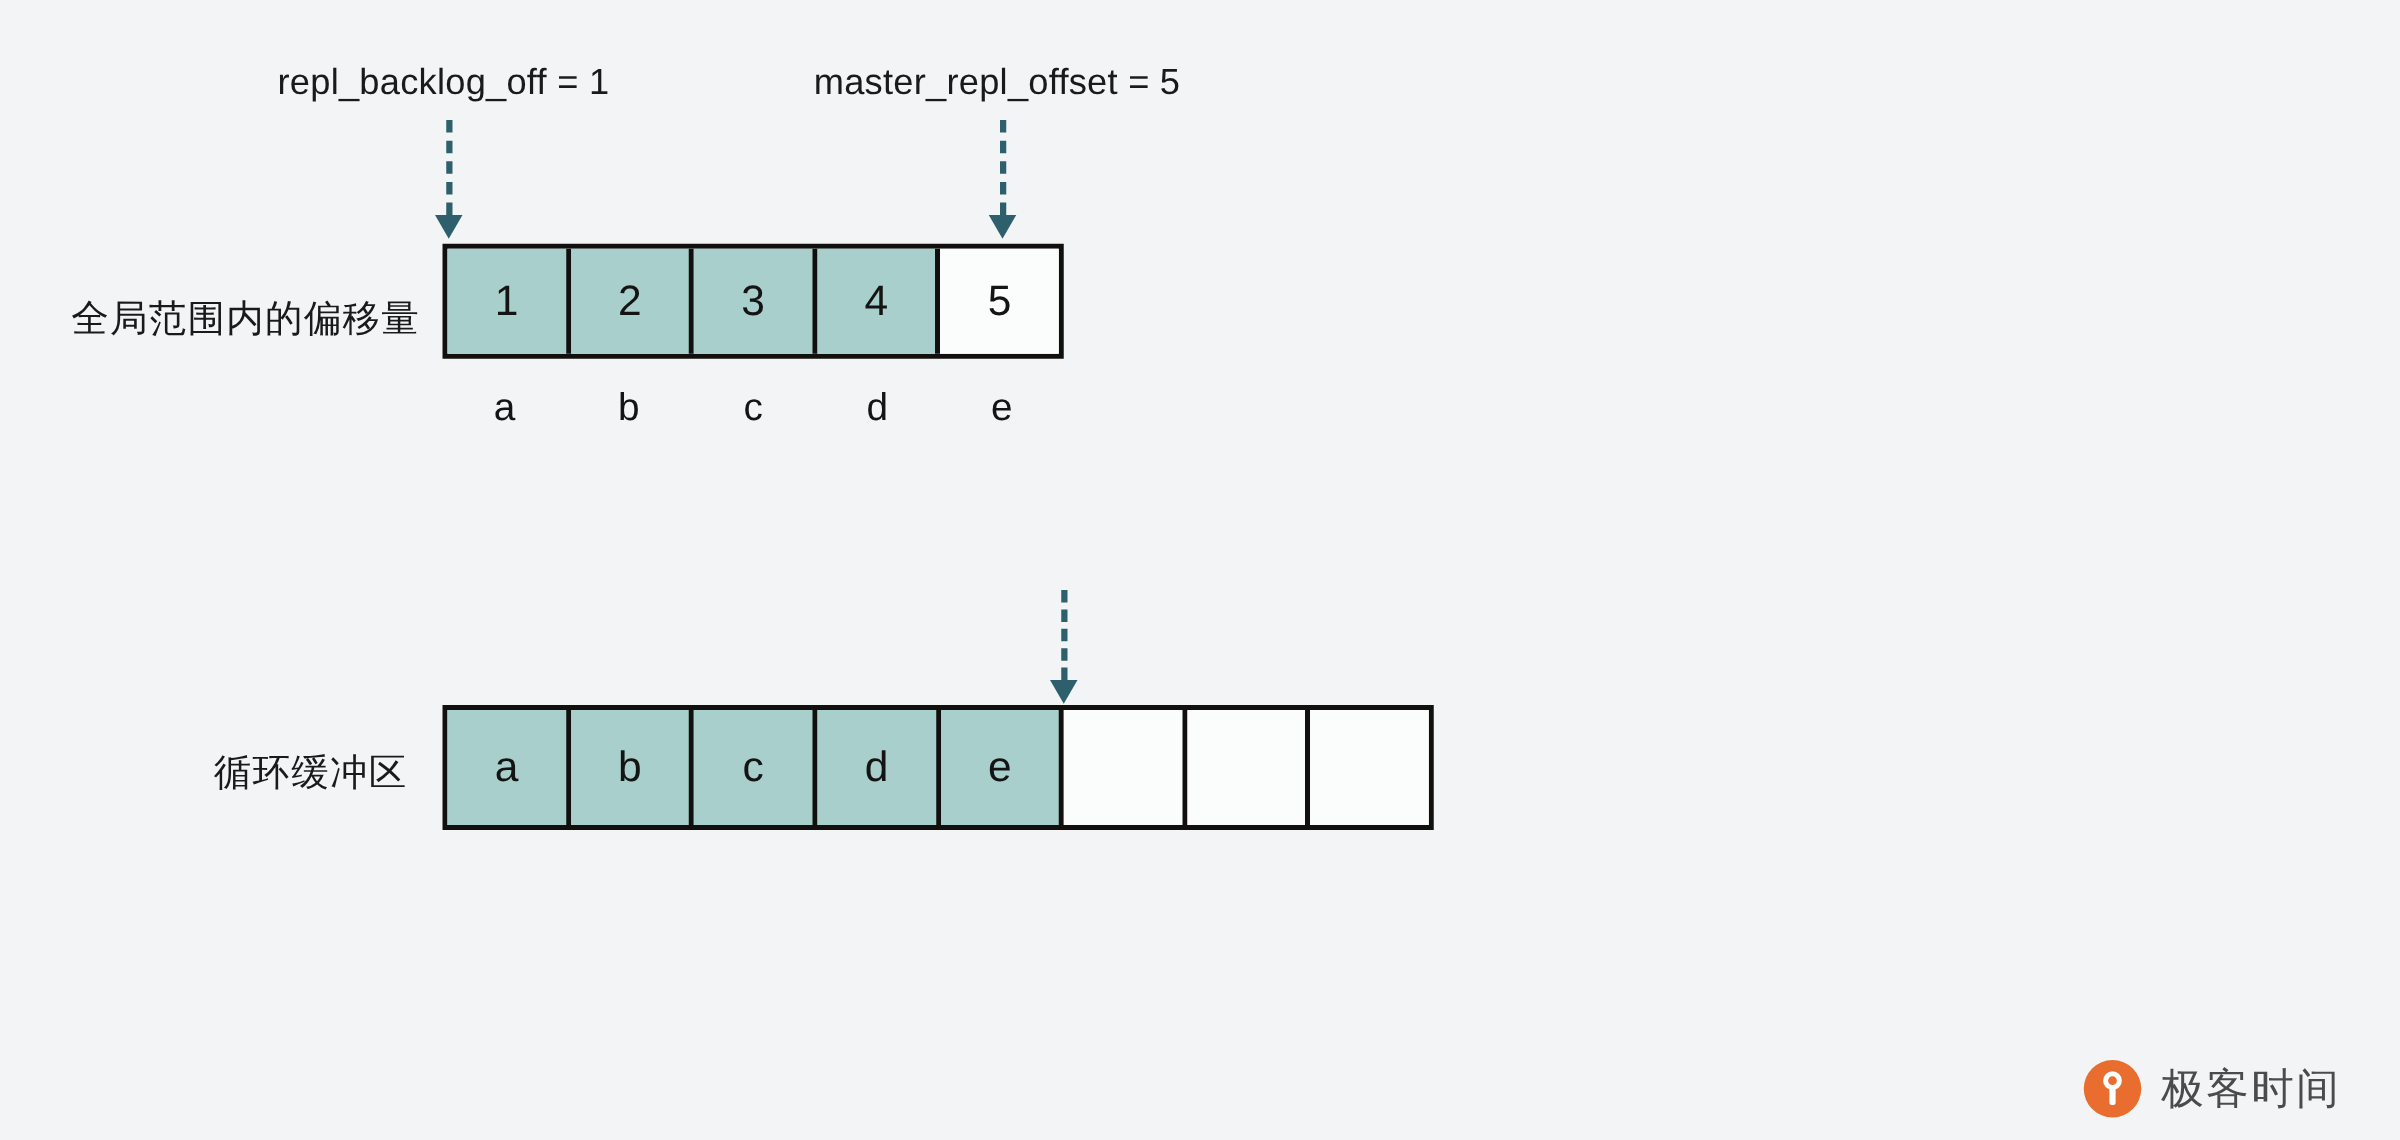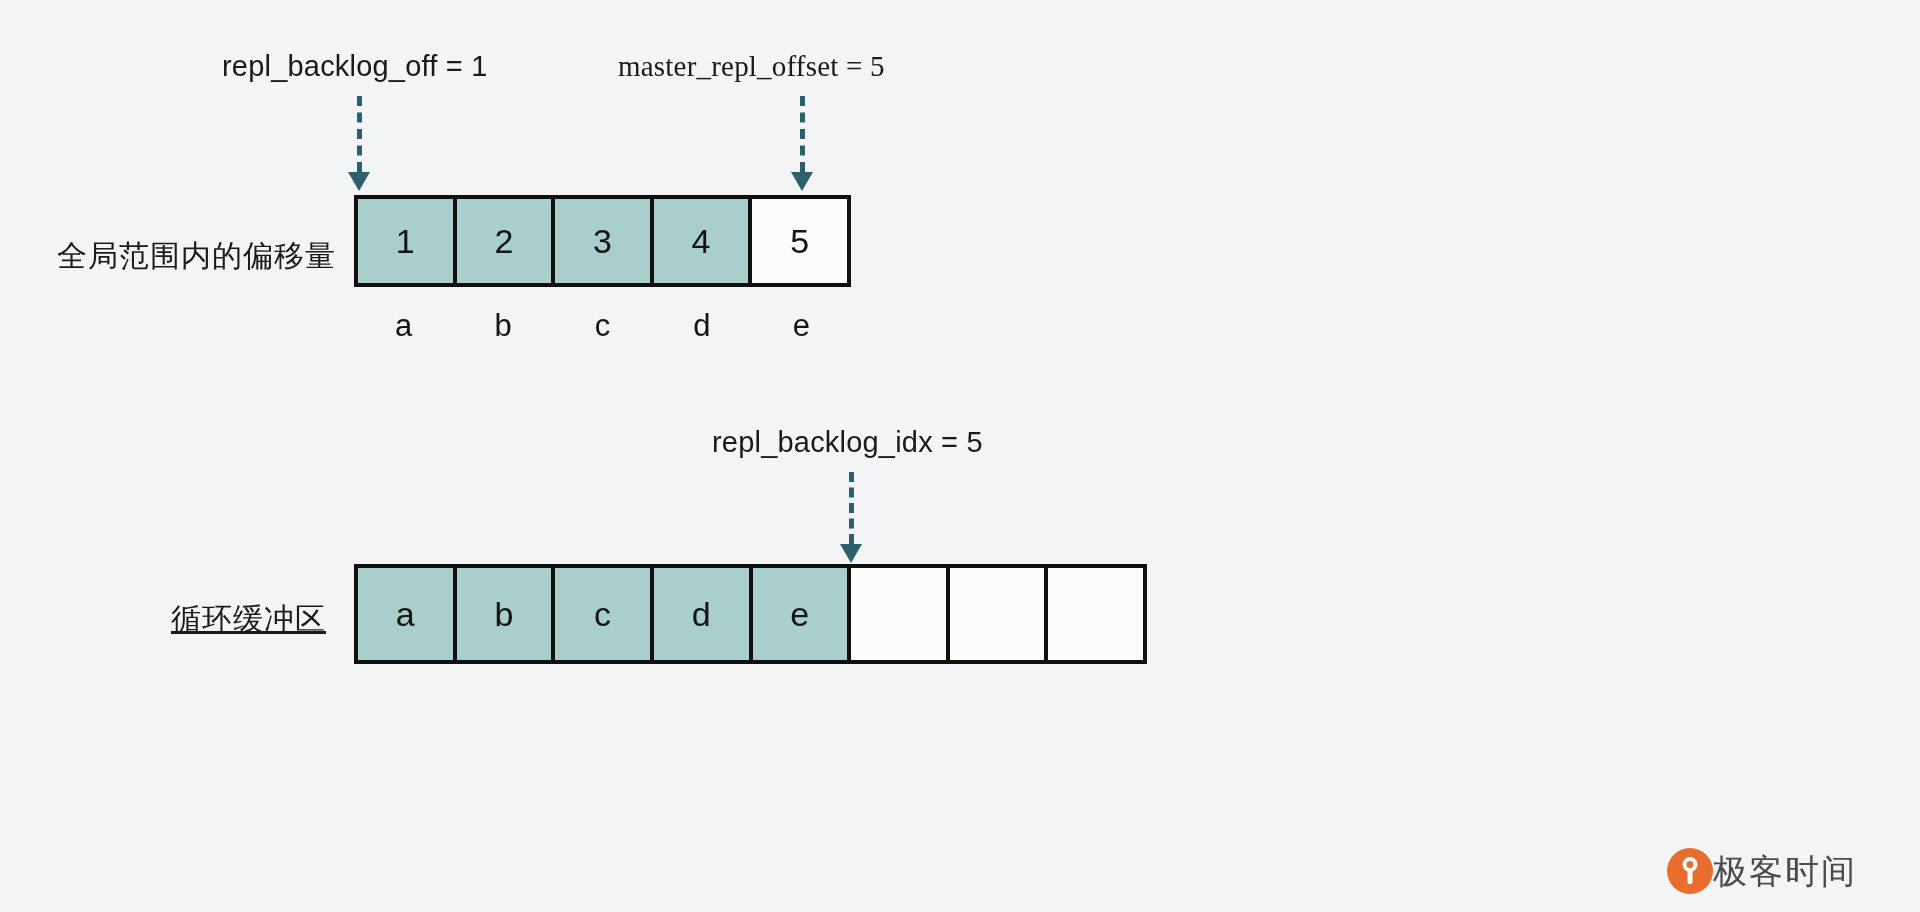--- a/index.html
+++ b/index.html
@@ -97,21 +97,21 @@
     border-left: 11px solid transparent;
     border-right: 11px solid transparent;
     border-top: 19px solid #2d606c;
   }
 
   
   #watermark {
     position: absolute;
     display: flex;
     align-items: center;
-    gap: 0;
+    gap: 16px;
     opacity: 0.92;
   }
   #watermark .mark {
     width: 46px;
     height: 46px;
     border-radius: 50%;
     background: #e8621f;
     position: relative;
     flex: 0 0 auto;
   }
@@ -146,21 +146,21 @@
     white-space: nowrap;
   }
 </style>
 </head>
 <body>
 
 <div id="diagram">
 
   <div class="abs annotation" style="left:222px; top:52px;">repl_backlog_off = 1</div>
 
-  <div class="abs annotation" style="left:618px; top:52px;font-family:Liberation Serif, serif;">master_repl_offset = 5</div>
+  <div class="abs annotation" style="left:651px; top:52px;">master_repl_offset = 5</div>
 
   <div class="pointer" style="left:357px; top:96px;">
     <div class="stem" style="height:76px;"></div>
     <div class="head" style="top:76px;"></div>
   </div>
 
   <div class="pointer" style="left:800px; top:96px;">
     <div class="stem" style="height:76px;"></div>
     <div class="head" style="top:76px;"></div>
   </div>
@@ -176,28 +176,27 @@
     </div>
 
   <div class="letter-strip" id="offset-letters" style="left:354px; top:310px; width:497px;">
       <div class="letter" style="flex: 1 1 0px;">a</div>
       <div class="letter" style="flex: 1 1 0px;">b</div>
       <div class="letter" style="flex: 1 1 0px;">c</div>
       <div class="letter" style="flex: 1 1 0px;">d</div>
       <div class="letter" style="flex: 1 1 0px;">e</div>
     </div>
 
-  <div class="abs annotation" style="left:712px; top:428px;">repl_backlog_idx = 5</div>
 
   <div class="pointer" style="left:849px; top:472px;">
     <div class="stem" style="height:72px;"></div>
     <div class="head" style="top:72px;"></div>
   </div>
 
-  <div class="abs cn-label" style="left:171px; top:604px;text-decoration:underline;">循环缓冲区</div>
+  <div class="abs cn-label" style="left:171px; top:604px;">循环缓冲区</div>
 
   <div class="cell-row" id="buffer-row" style="left:354px; top:564px; width:793px; height:100px;">
       <div class="cell filled" style="flex: 1 1 0px;">a</div>
       <div class="cell filled" style="flex: 1 1 0px;">b</div>
       <div class="cell filled" style="flex: 1 1 0px;">c</div>
       <div class="cell filled" style="flex: 1 1 0px;">d</div>
       <div class="cell filled" style="flex: 1 1 0px;">e</div>
       <div class="cell" style="flex: 1 1 0px;"></div>
       <div class="cell" style="flex: 1 1 0px;"></div>
       <div class="cell" style="flex: 1 1 0px;"></div>

